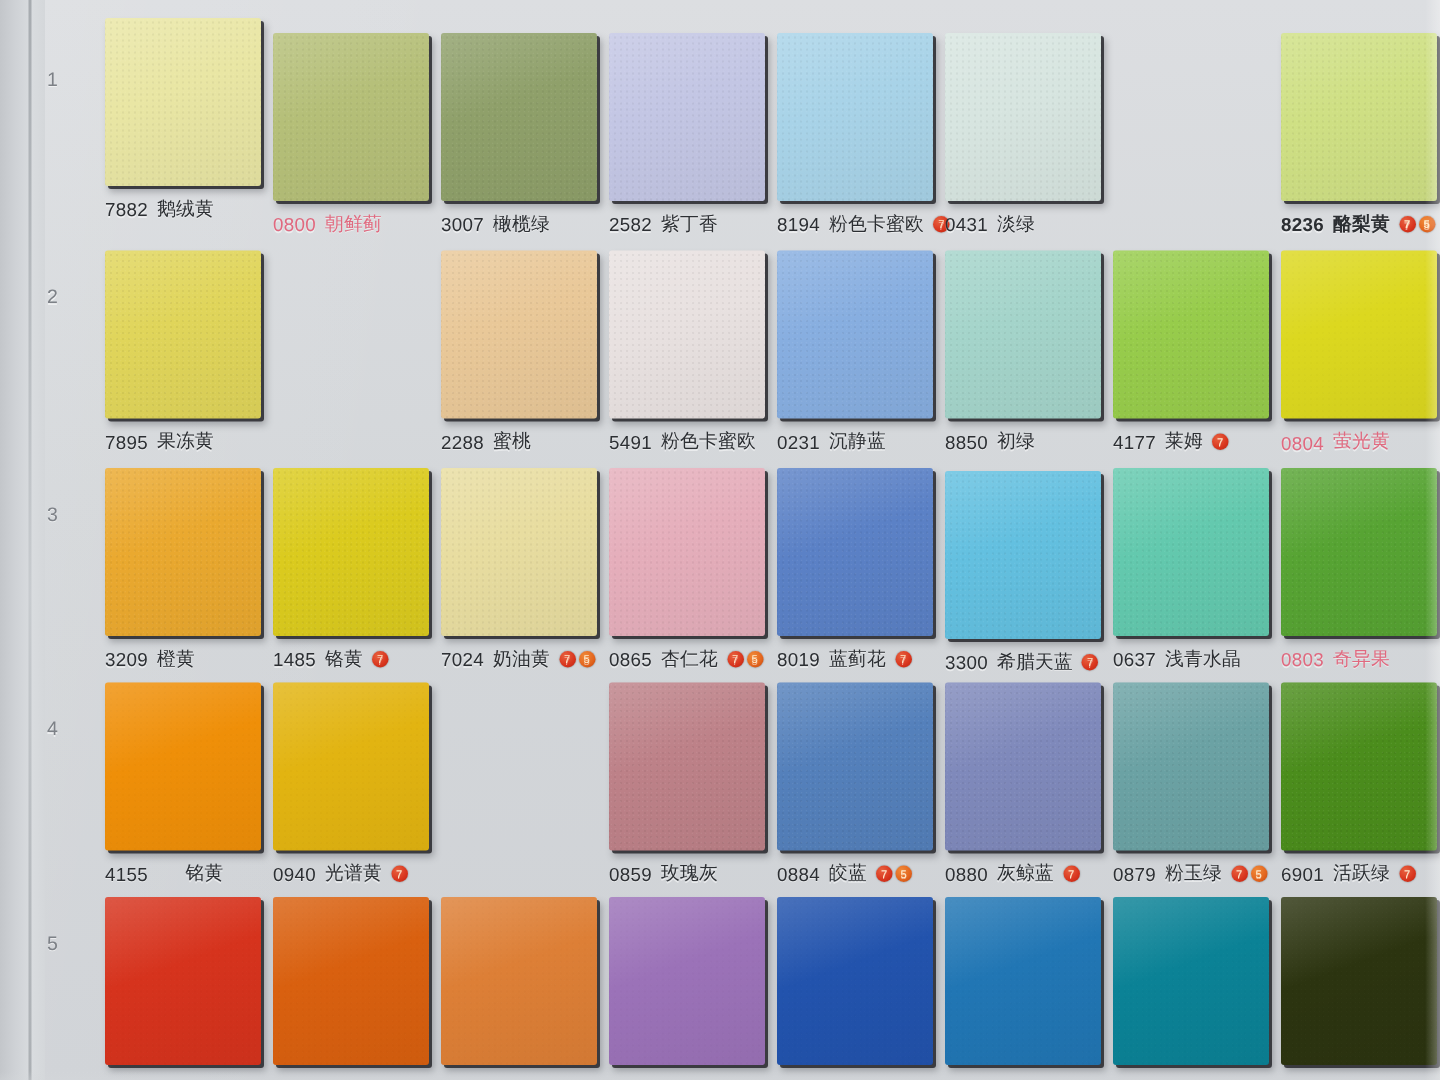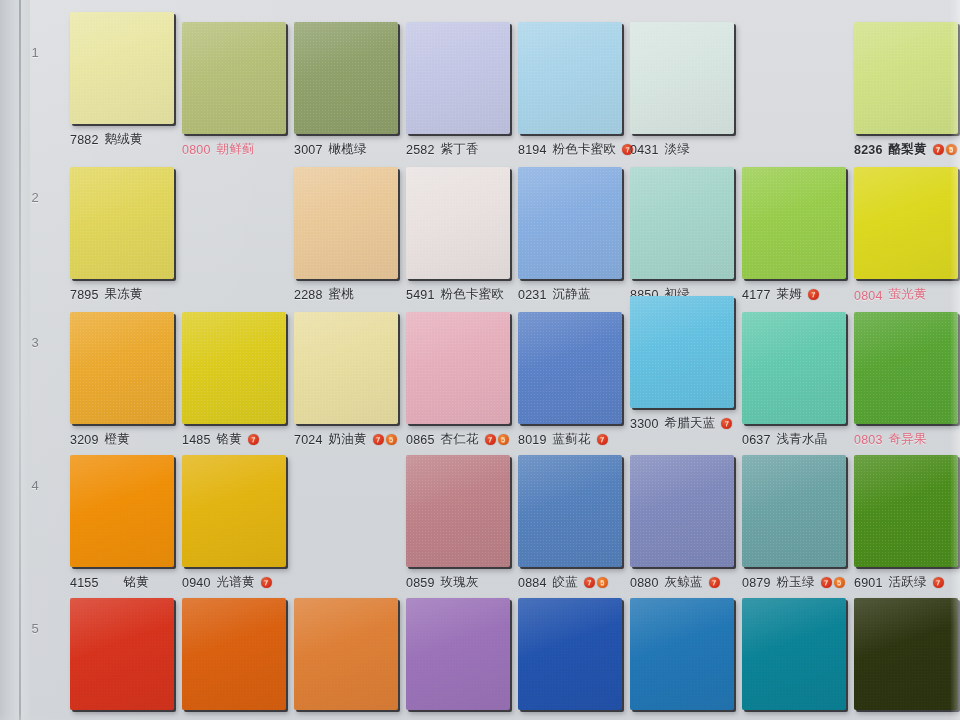--- a/index.html
+++ b/index.html
@@ -310,21 +310,21 @@
           <div class="sheen"></div>
         </div>
         <div class="caption" style="left: 0px; top: 119px;">
           <span class="cap-code">8019</span>
           <span class="cap-name">蓝蓟花</span>
           <span class="badges">
             <span class="badge">7</span>
           </span>
         </div>
       </div>
-      <div class="swatch-cell" style="left: 630px; top: 296px; width: 120px; height: 142px;">
+      <div class="swatch-cell" style="left: 630px; top: 314px; width: 120px; height: 142px;">
         <div class="chip" style="width: 104px; height: 112px; background: rgb(99, 192, 224);">
           <div class="sheen"></div>
         </div>
         <div class="caption" style="left: 0px; top: 119px;">
           <span class="cap-code">3300</span>
           <span class="cap-name">希腊天蓝</span>
           <span class="badges">
             <span class="badge">7</span>
           </span>
         </div>

